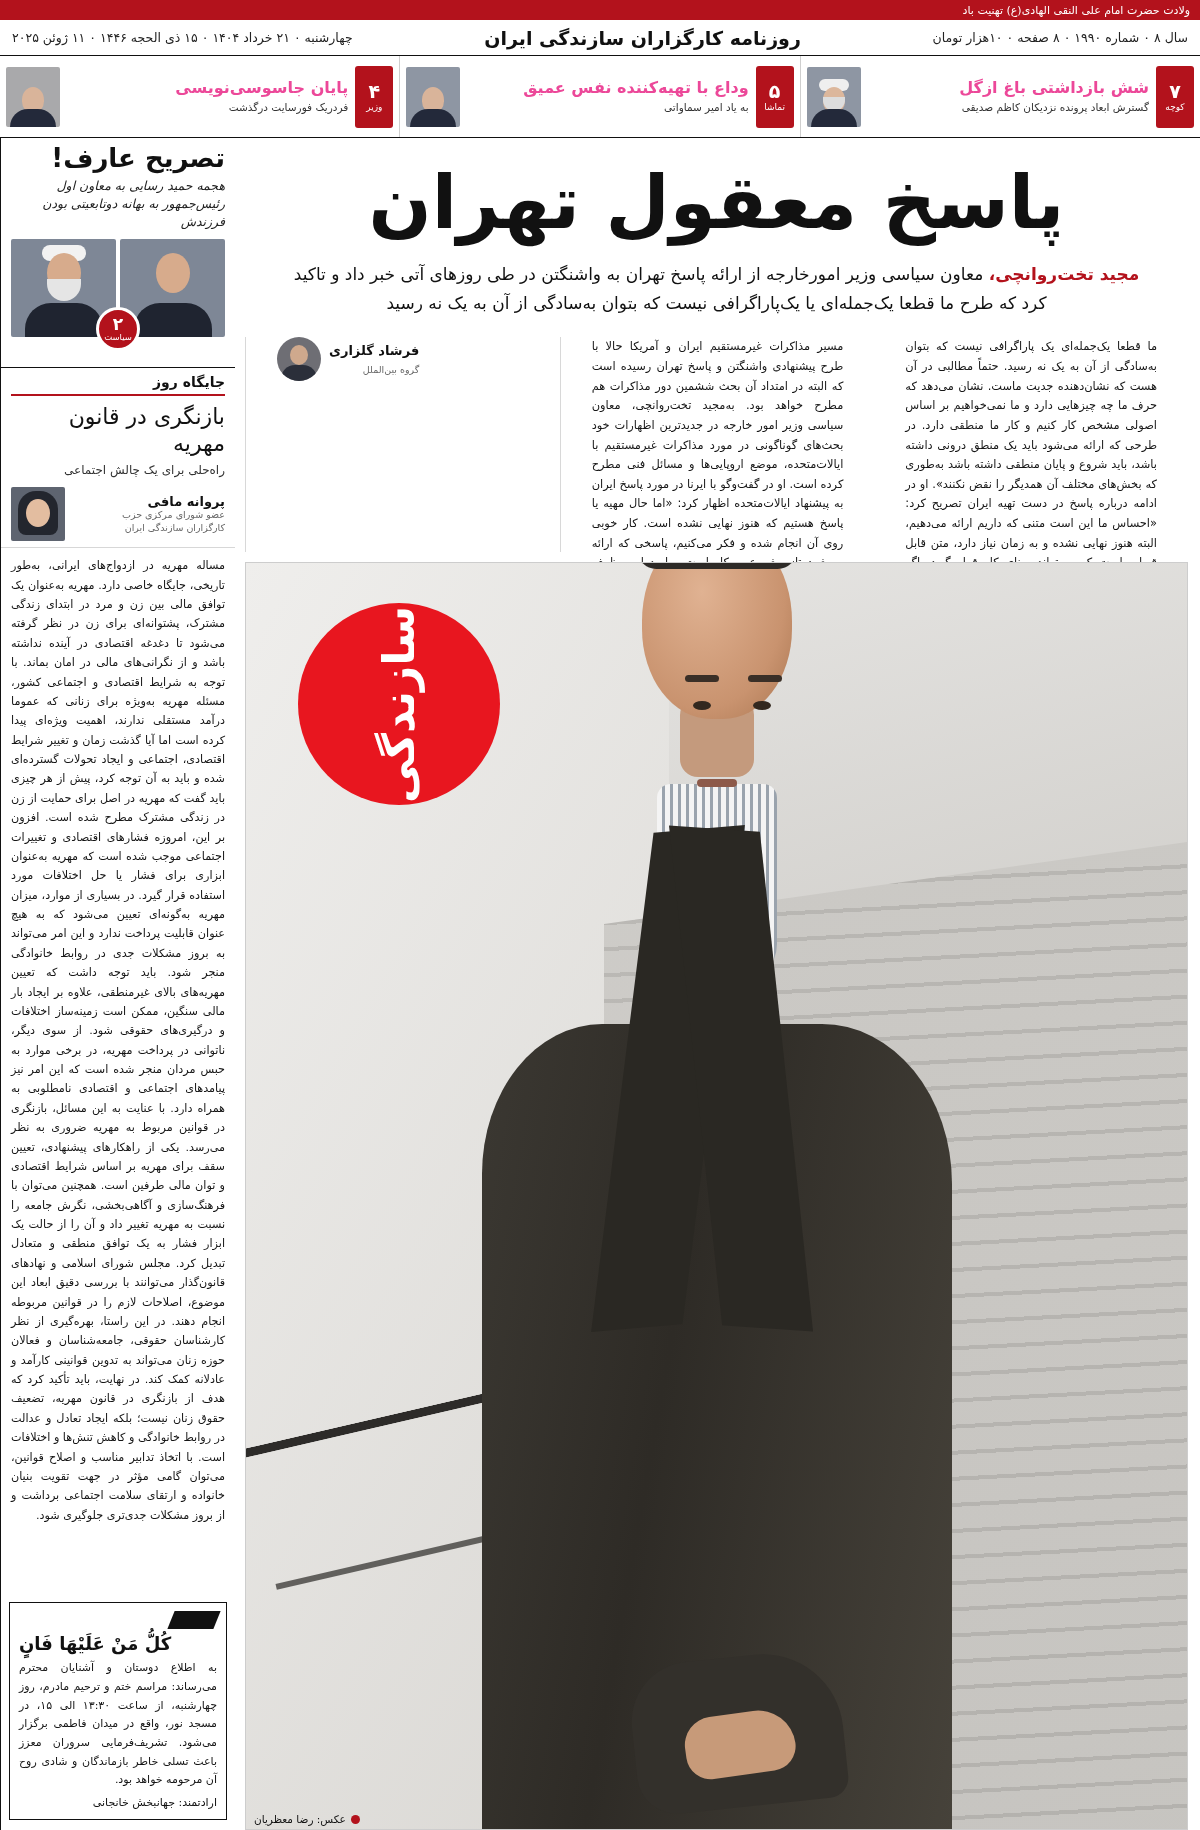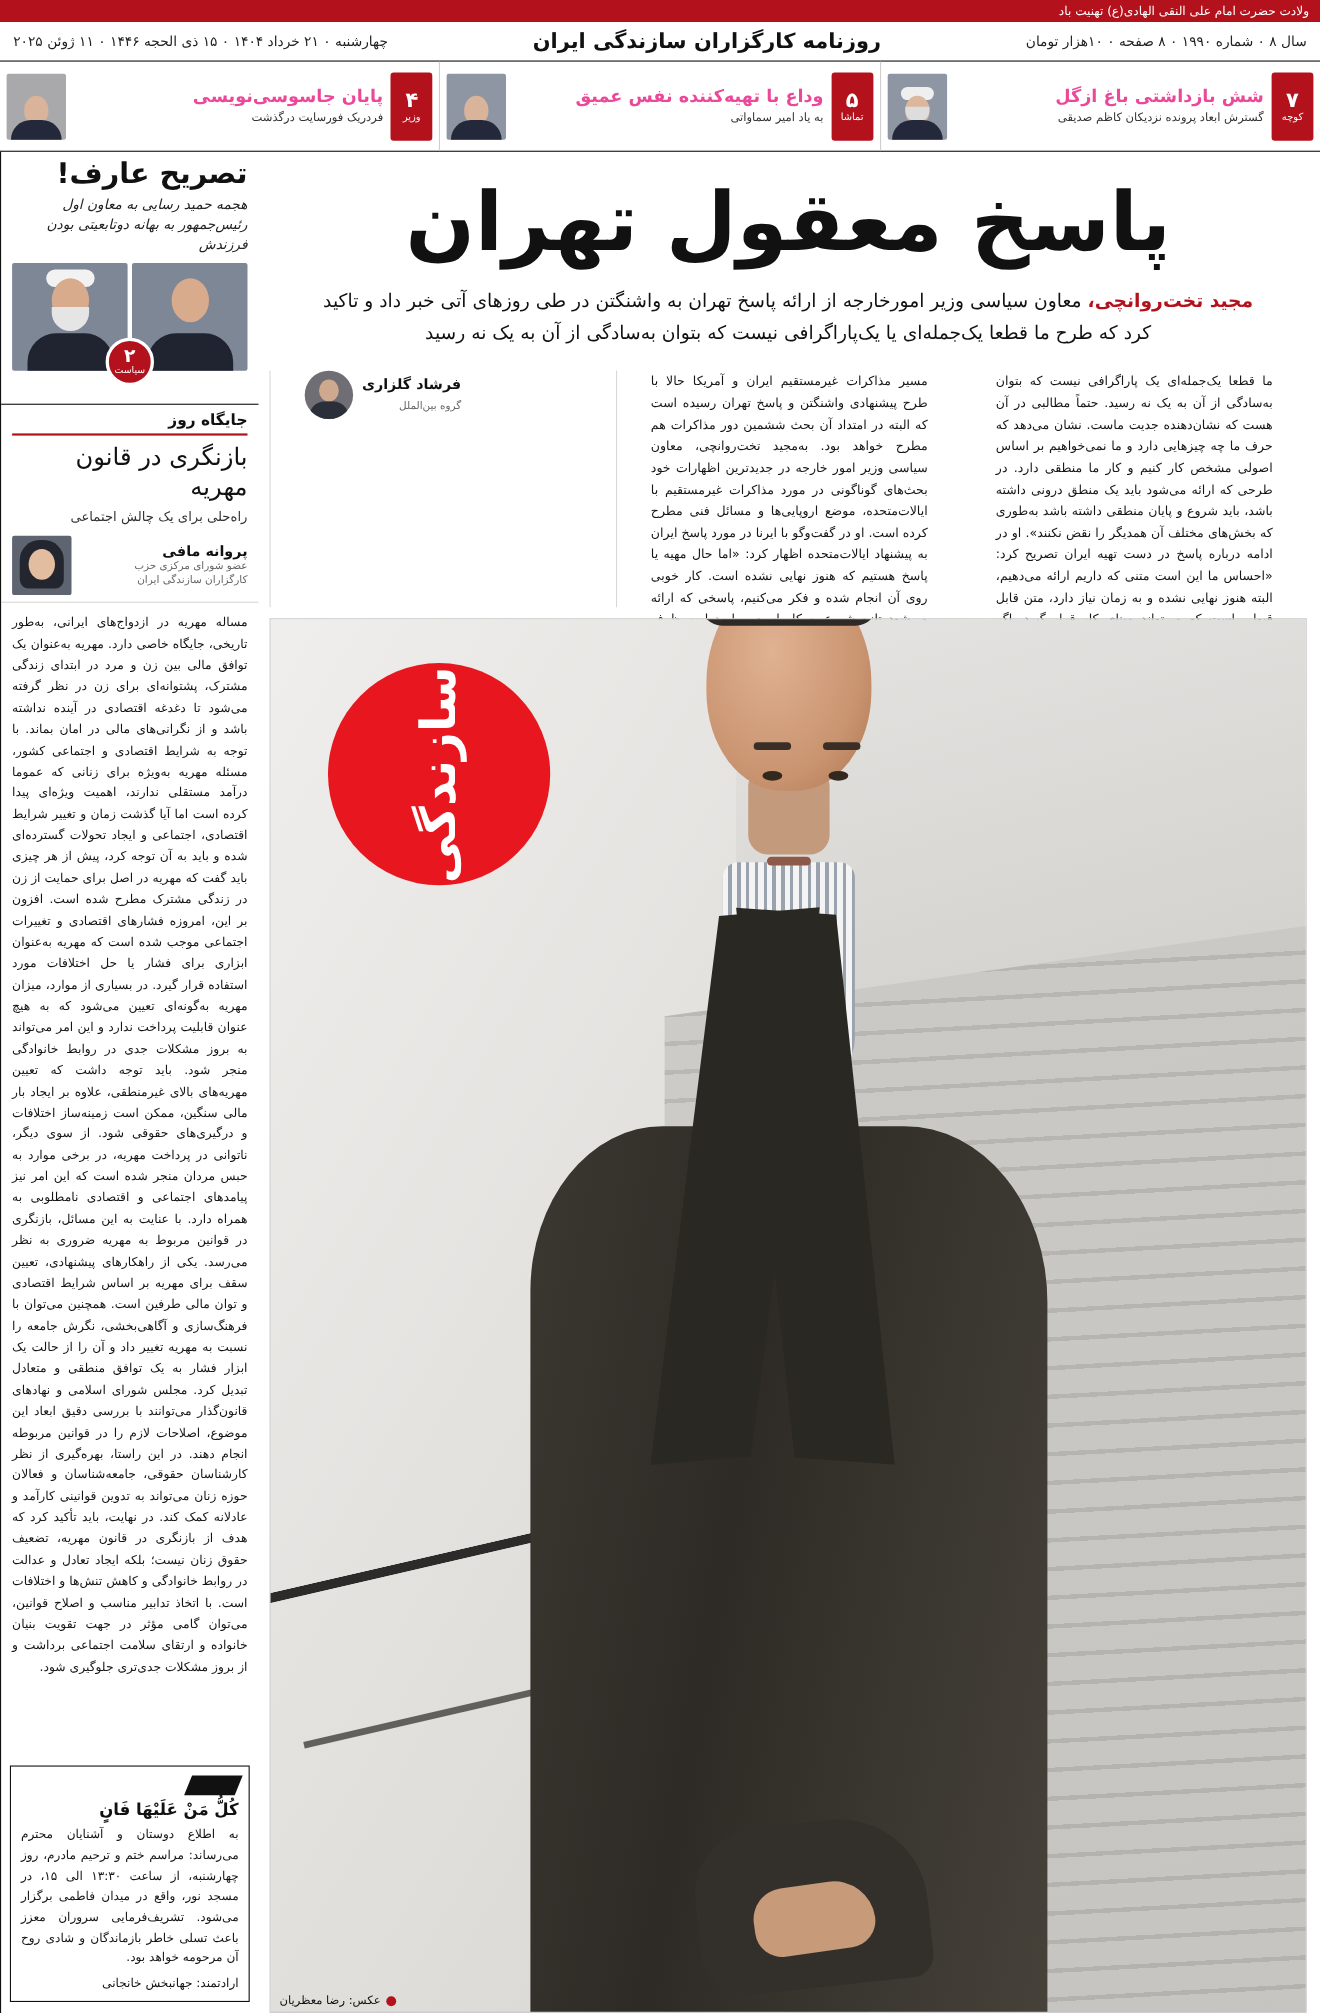--- a/index.html
+++ b/index.html
@@ -396,21 +396,21 @@
     margin: 8px 8px 10px;
     border: 1px solid #111;
     padding: 8px 9px 10px;
     position: relative;
   }
   .obit-ribbon {
     width: 46px; height: 18px; background: #111;
     transform: skewX(-22deg);
     margin-bottom: 4px;
   }
-  .obit-bism { font-size: 15px; font-weight: bold; text-align: right; margin-bottom: 5px; }
+  .obit-bism { font-size: 18px; font-weight: bold; text-align: left; margin-bottom: 5px; }
   .obit-text { font-size: 11px; line-height: 1.7; text-align: justify; color: #151515; }
   .obit-sign { font-size: 11px; text-align: right; margin-top: 6px; }
 </style>
 </head>
 <body>
 
 <div class="top-banner">
   <span>ولادت حضرت امام علی النقی الهادی(ع) تهنیت باد</span>
 </div>
 

